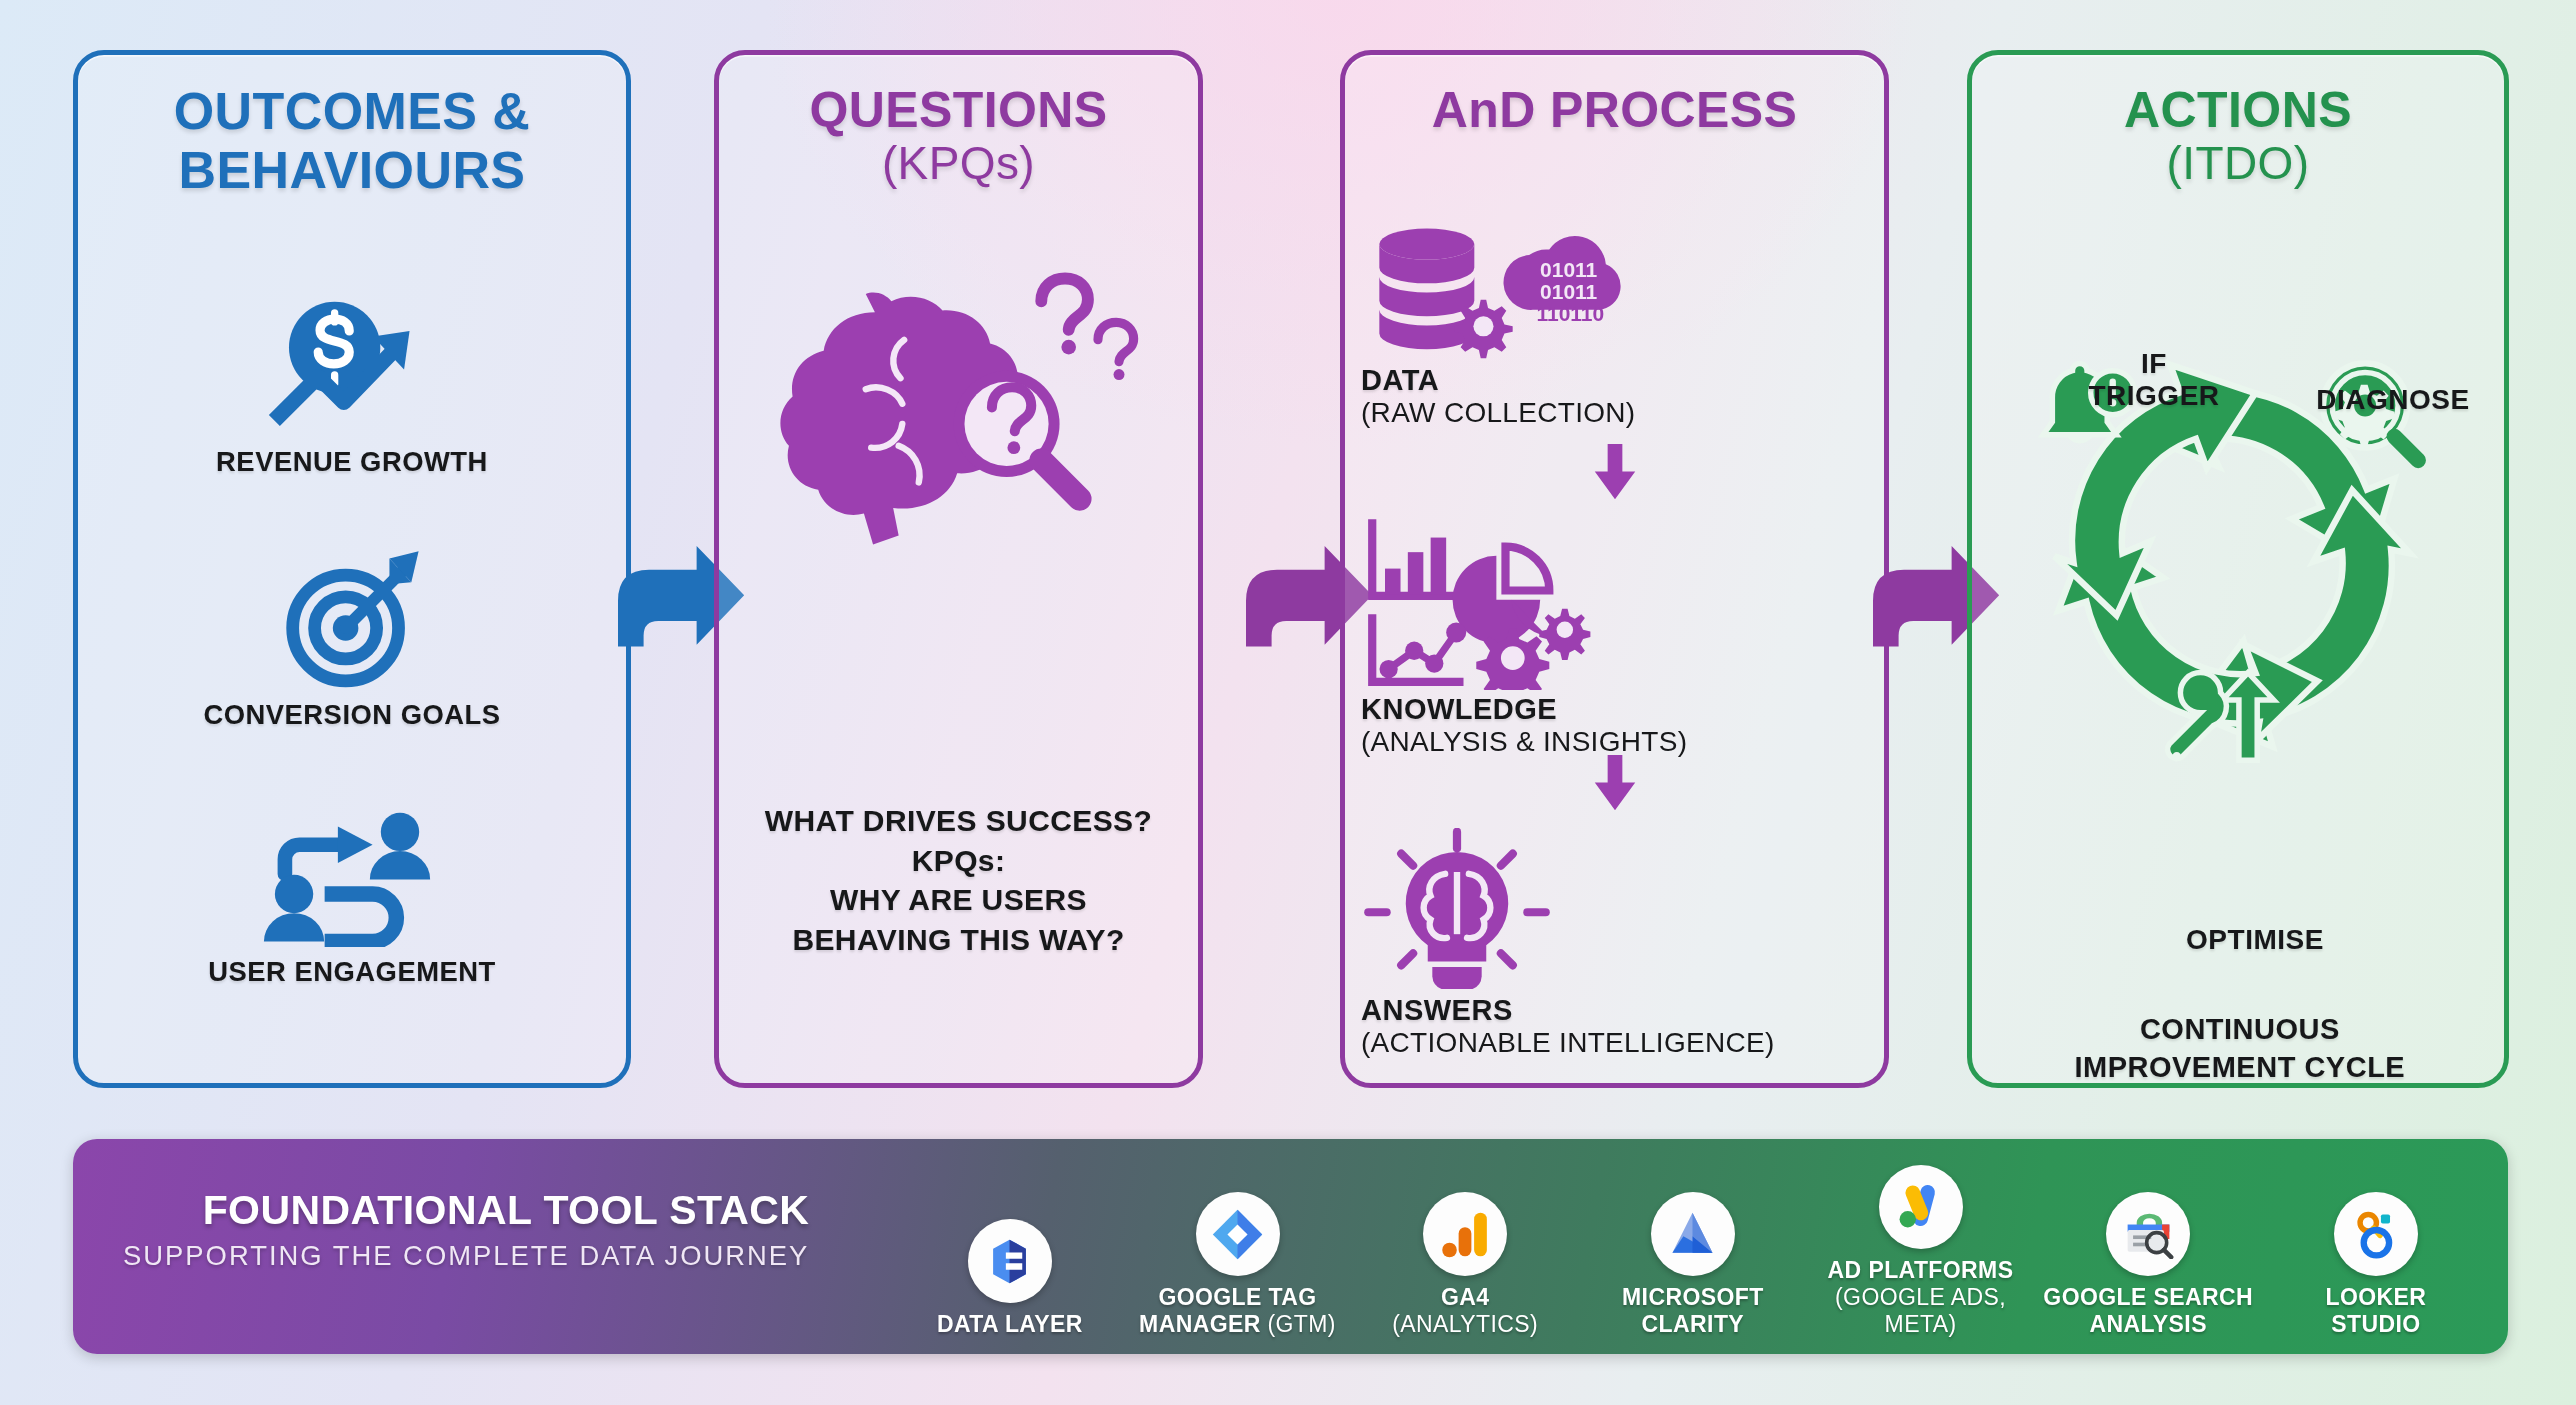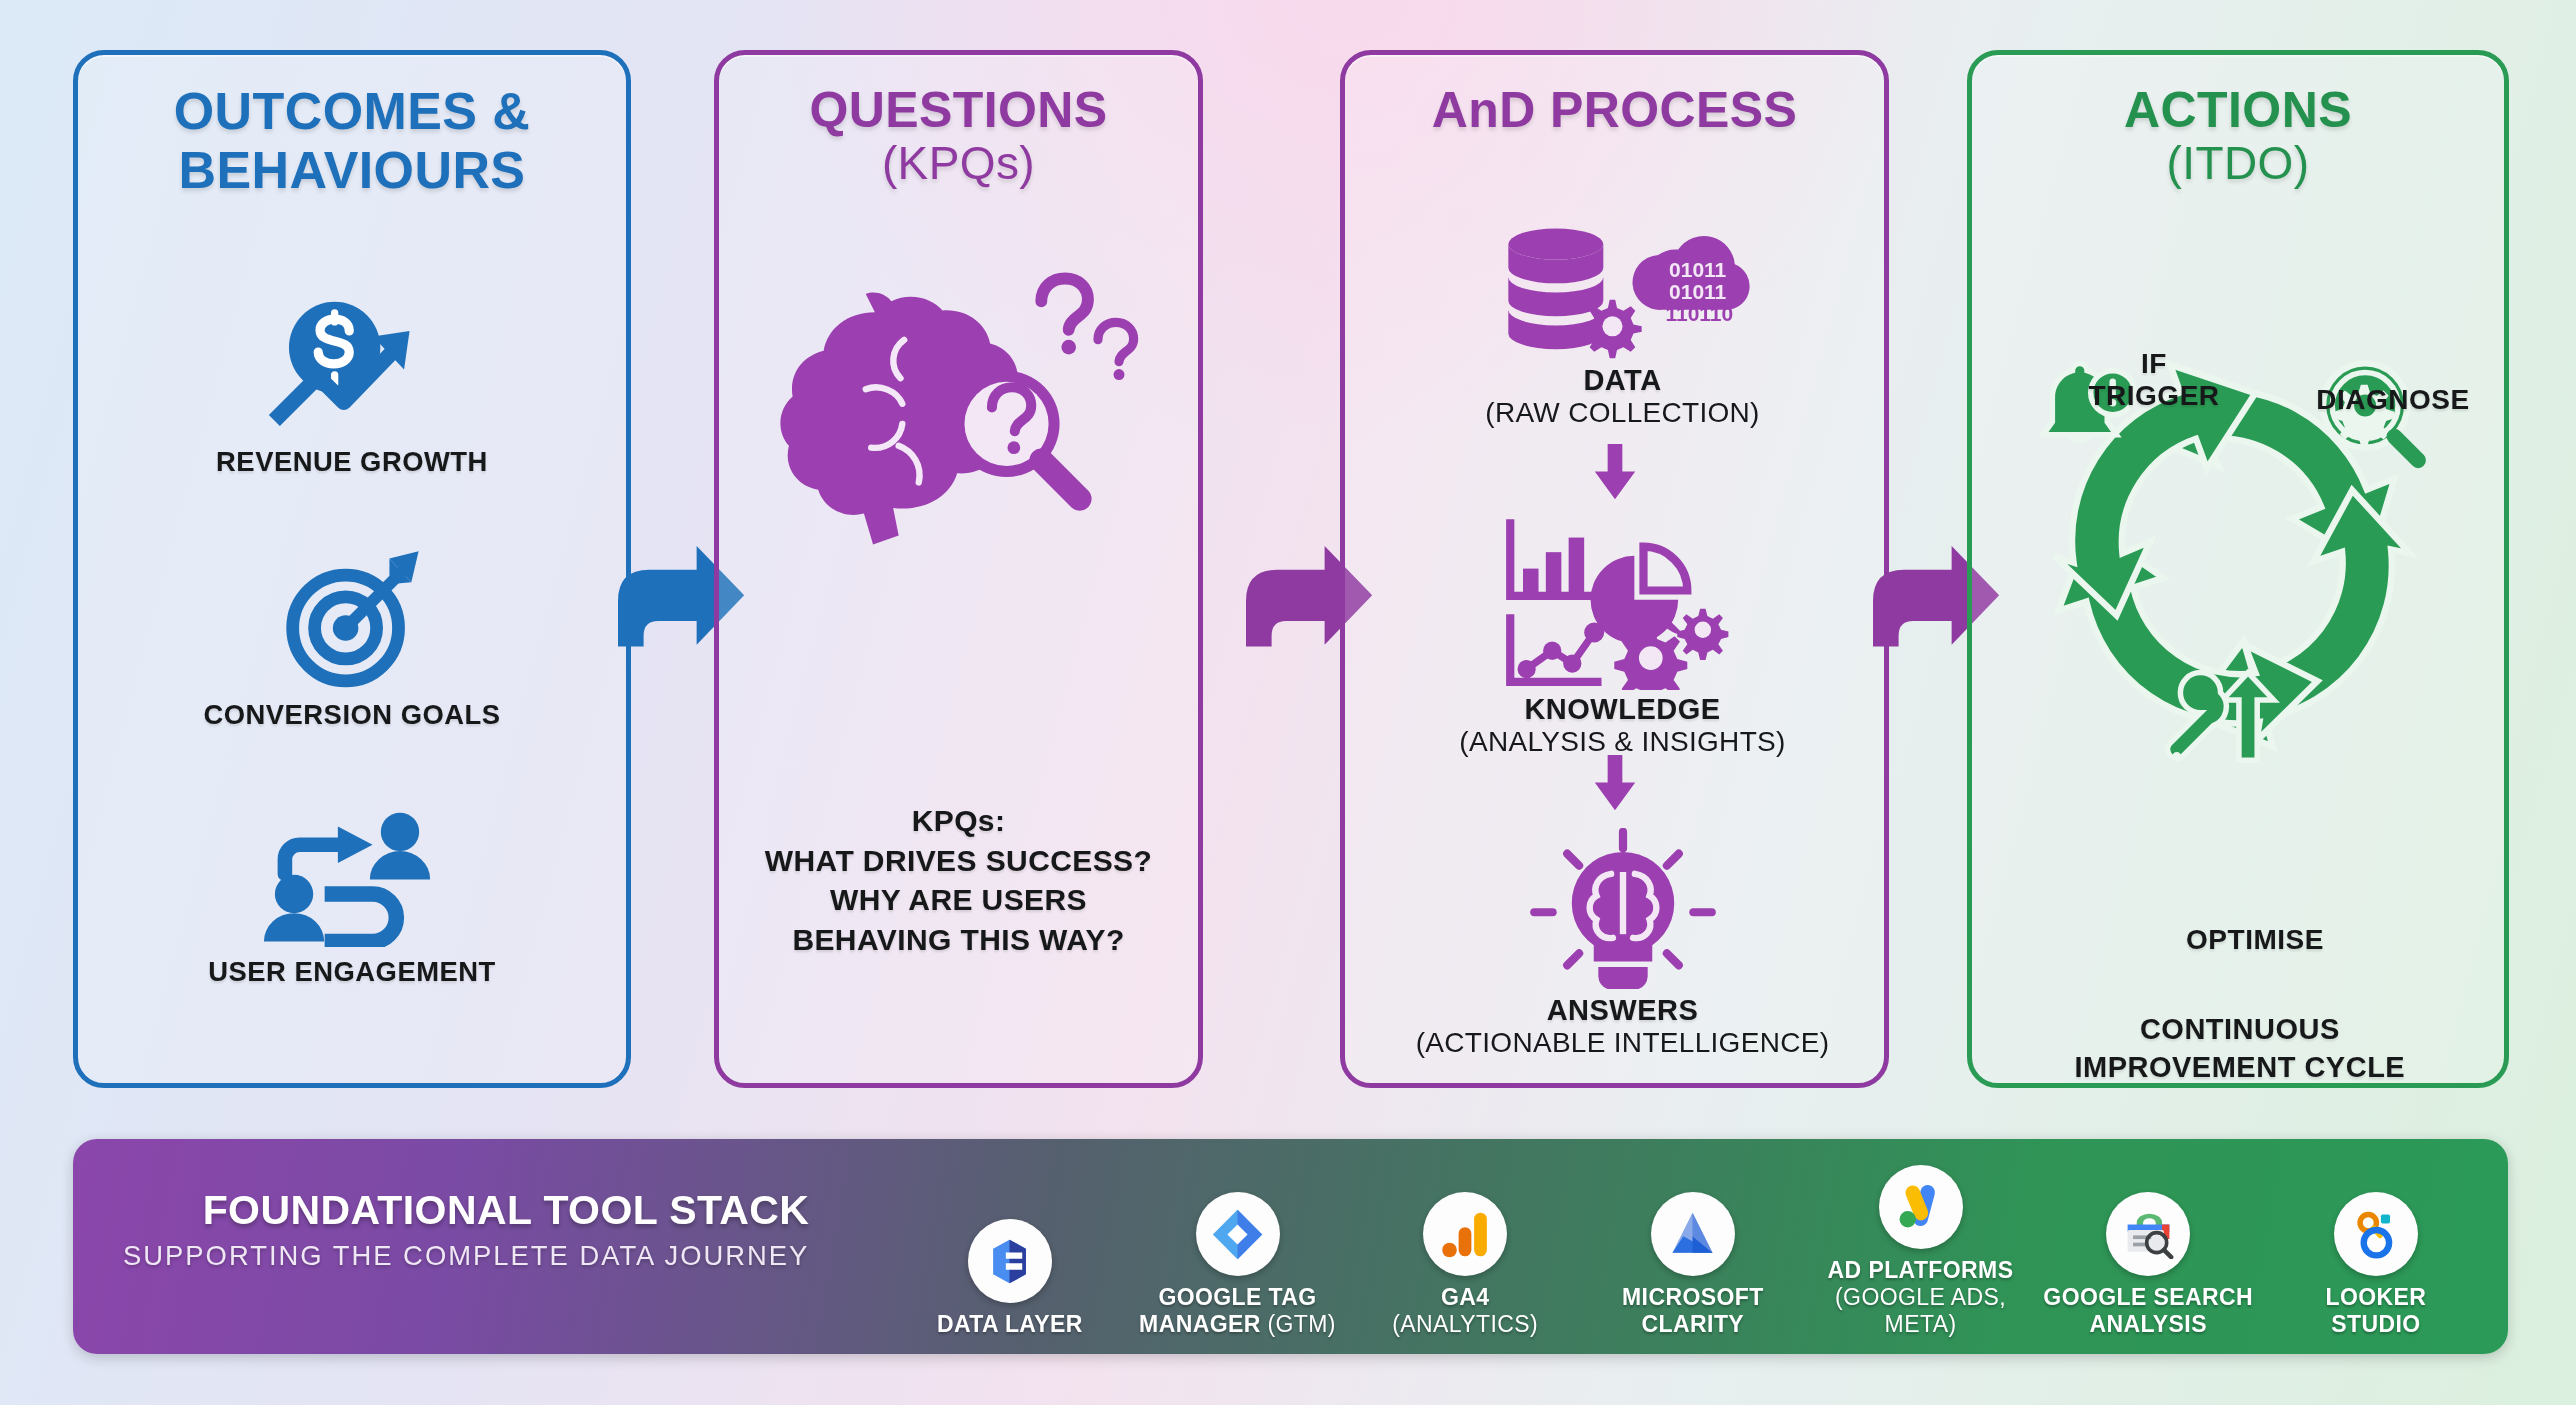--- a/index.html
+++ b/index.html
@@ -55,21 +55,21 @@
 
   
   #brain-wrap{position:absolute;left:0;right:0;top:197px;text-align:center;}
   #kpq-text{
     position:absolute;left:27.4px;right:27.4px;top:746px;text-align:center;
     font-size:30px;font-weight:bold;color:#17181a;line-height:1.32;
     letter-spacing:0.4px;text-shadow:0 1.8px 2.7px rgba(0,0,0,.12);
   }
 
   
-  .stage3{position:absolute;left:16px;right:0;text-align:center;}
+  .stage3{position:absolute;left:16px;right:0;text-align:left;}
   #stage3-0{top:169px;}
   #stage3-1{top:457px;}
   #stage3-2{top:773px;}
   .s3-main{font-size:29px;font-weight:bold;color:#17181a;letter-spacing:0.5px;
            text-shadow:0 1.8px 2.7px rgba(0,0,0,.12);}
   .s3-sub{font-size:28px;color:#17181a;letter-spacing:0.3px;}
   .dnarrow{position:absolute;left:0;right:0;text-align:center;}
   #dn-0{top:389px;}
   #dn-1{top:700px;}
 
@@ -188,22 +188,22 @@
         <path d="M300 228 L342 270" stroke="#9c3fb0" stroke-width="26" stroke-linecap="round"></path>
 
         <path d="M300 54 c0-16 12-25 26-25 15 0 25 10 25 23 0 19-20 18-21 33" fill="none" stroke="#9c3fb0" stroke-width="13" stroke-linecap="round"></path>
         <circle cx="330" cy="104" r="8" fill="#9c3fb0"></circle>
         <path d="M362 96 c0-12 9-19 20-19 11 0 19 8 19 18 0 14-15 13-16 25" fill="none" stroke="#9c3fb0" stroke-width="10" stroke-linecap="round"></path>
         <circle cx="385" cy="134" r="6" fill="#9c3fb0"></circle>
       </svg>
     </div>
 
     <div id="kpq-text">
+      <div>WHAT DRIVES SUCCESS?</div>
       <div>KPQs:</div>
-      <div>WHAT DRIVES SUCCESS?</div>
       <div>WHY ARE USERS</div>
       <div>BEHAVING THIS WAY?</div>
     </div>
   </div>
 
   <div class="conn" id="conn-1">
     <svg width="128" height="110" viewBox="0 0 140 120">
       <path d="M0 112 L0 62 Q0 28 34 28 L86 28 L86 2 L138 56 L86 110 L86 84 L44 84 Q28 84 28 100 L28 112 Z" fill="#8e3aa0"></path>
     </svg>
   </div>

